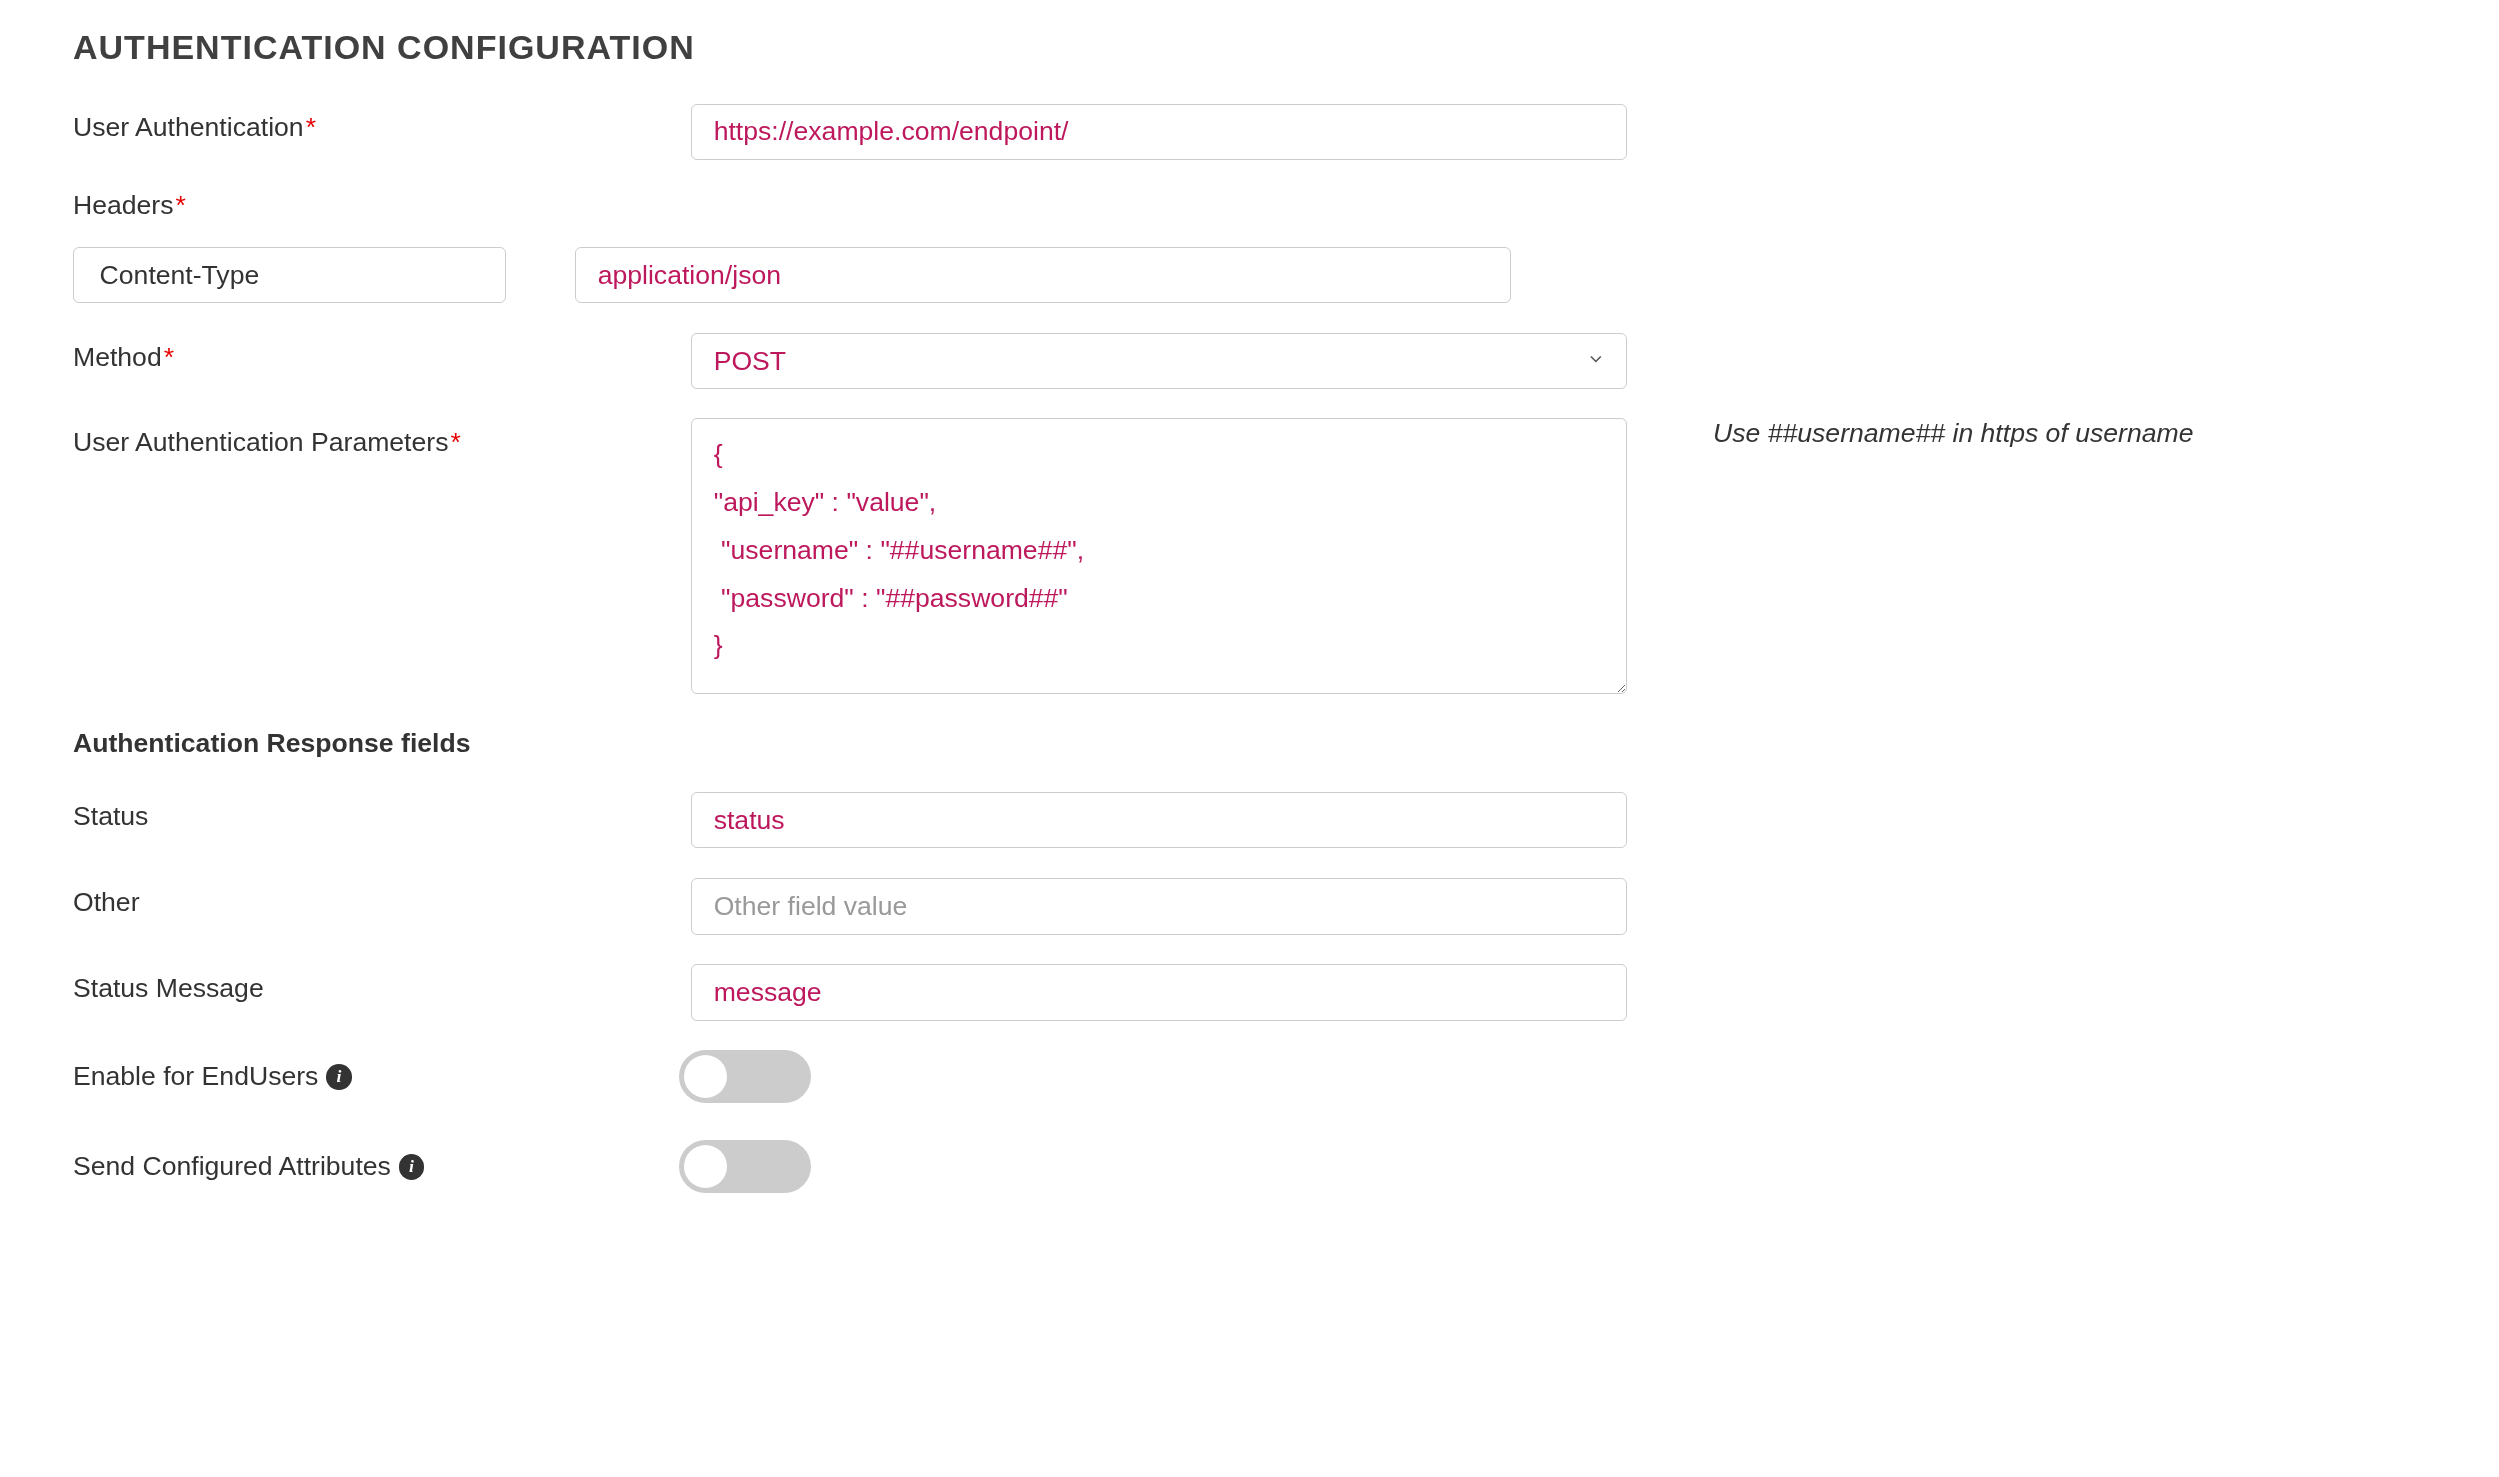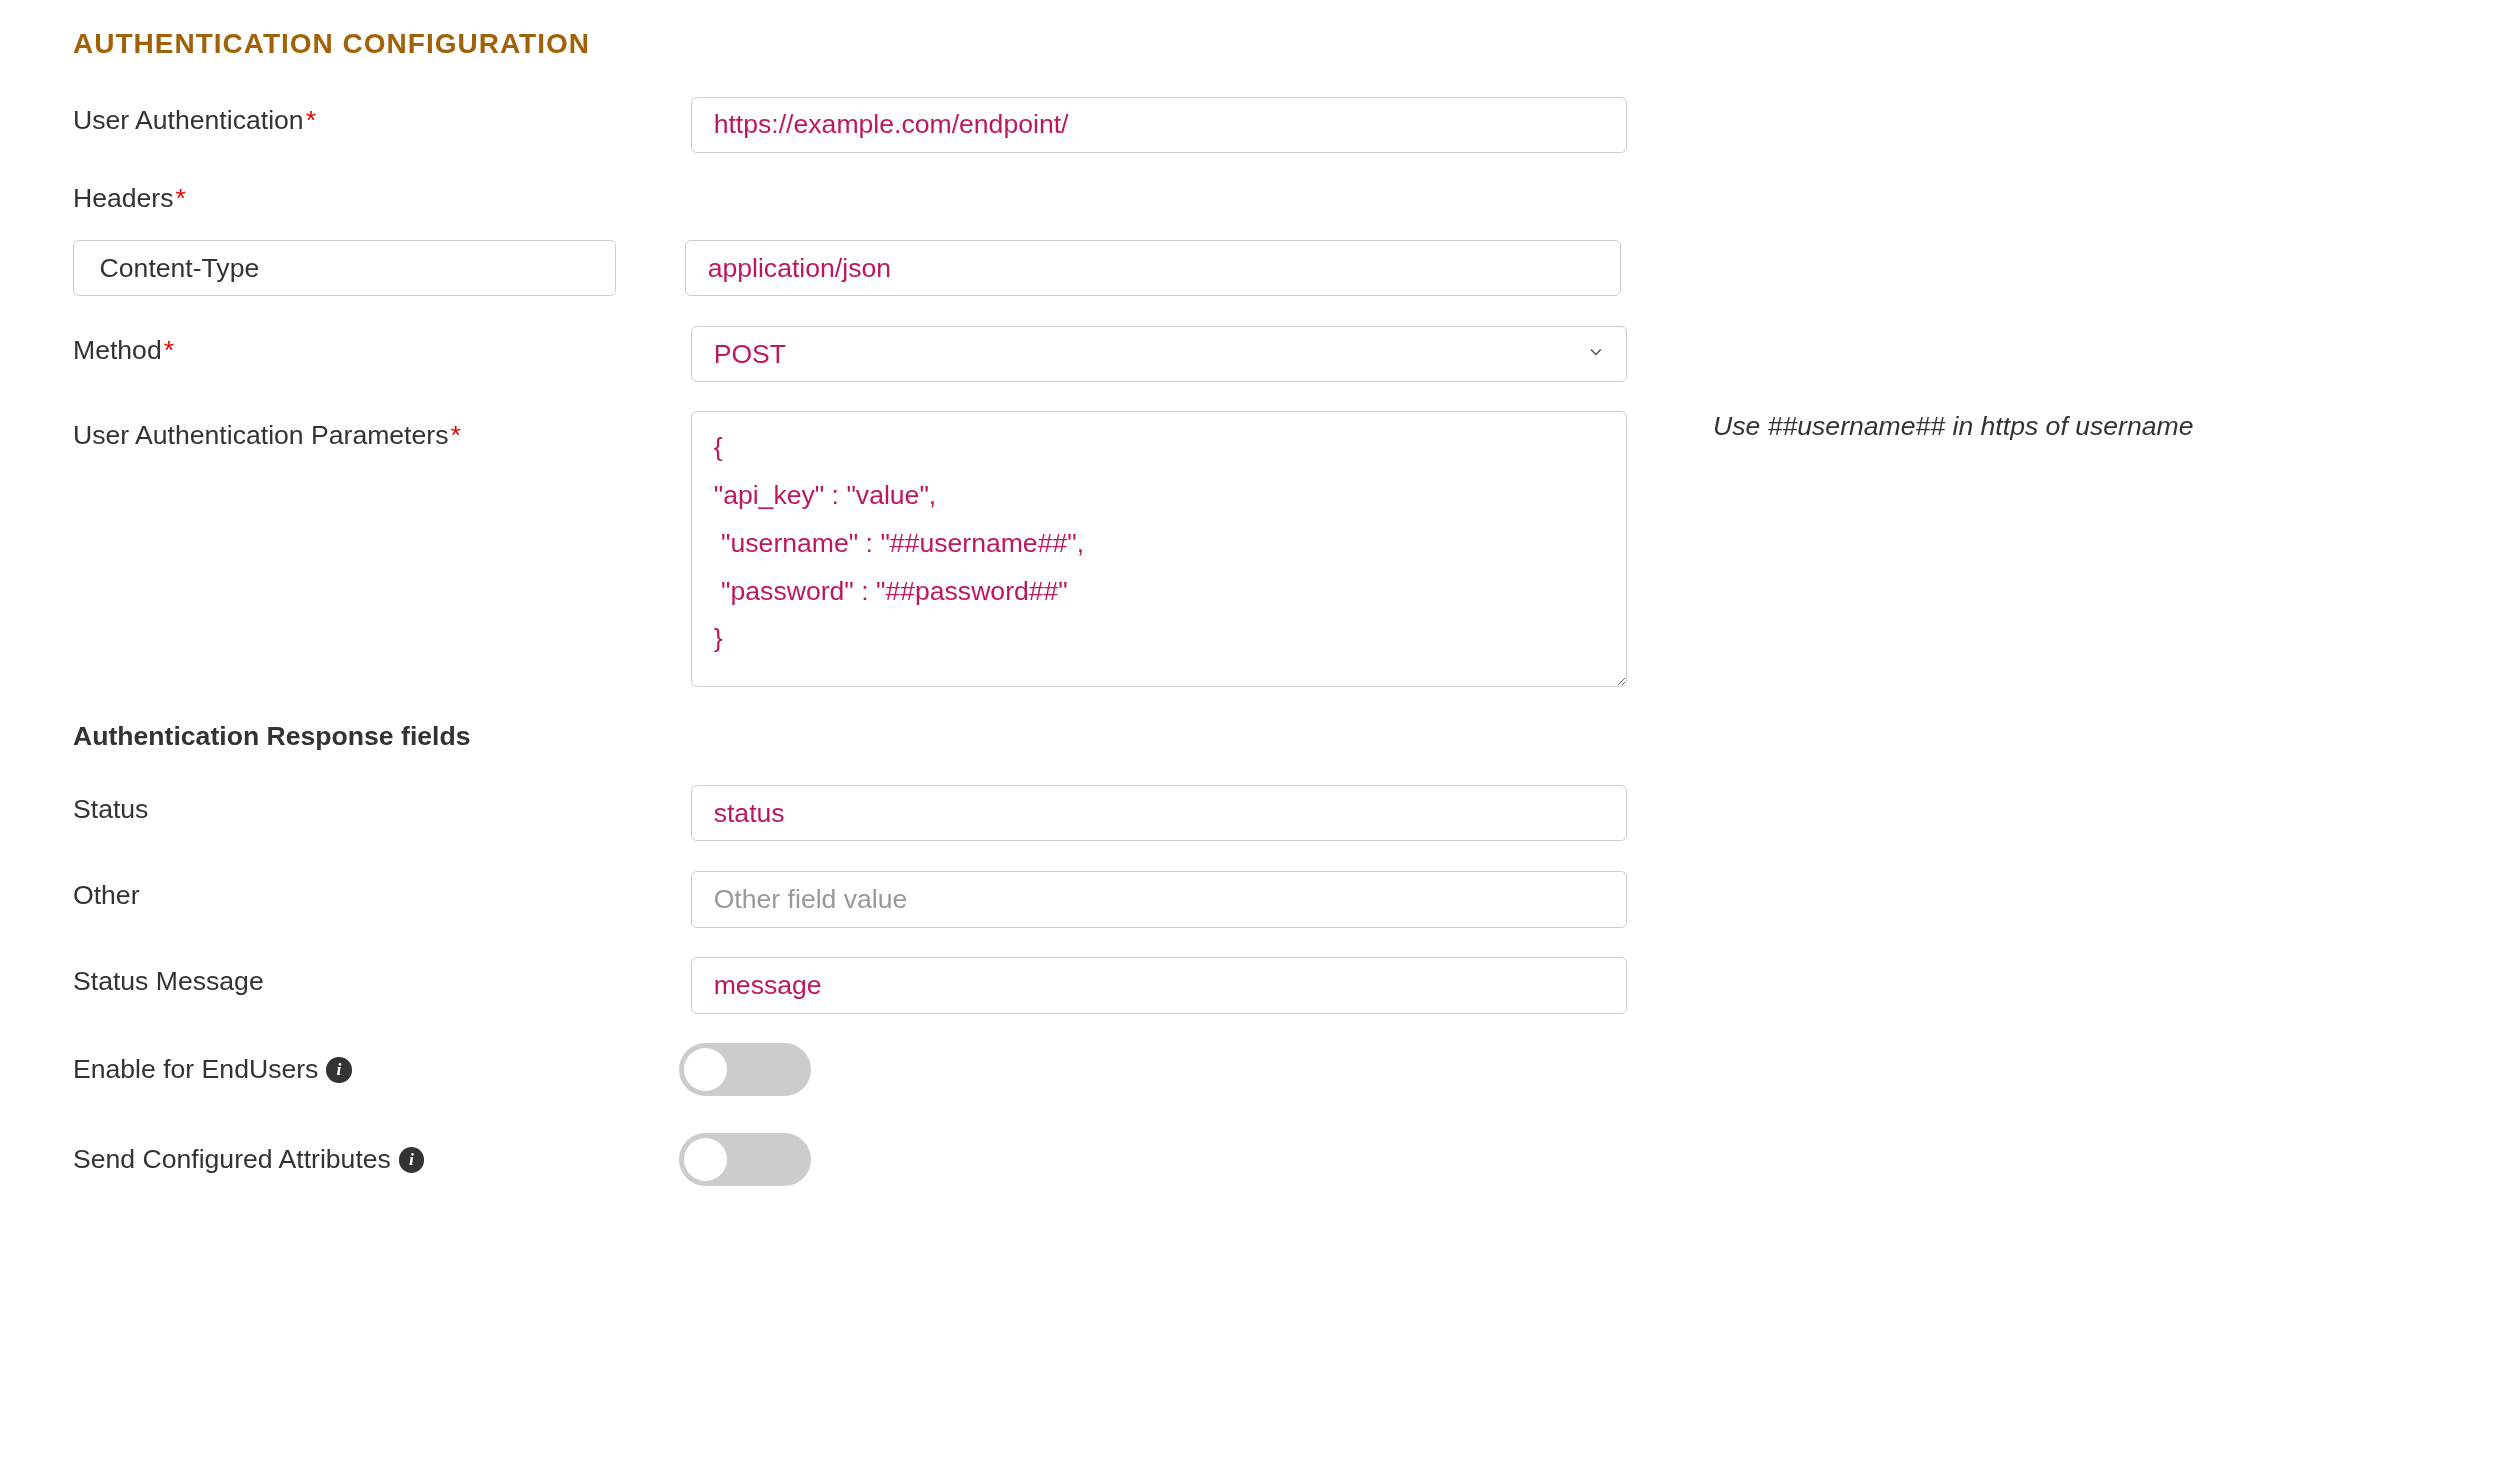--- a/index.html
+++ b/index.html
@@ -8,24 +8,24 @@
     padding: 0;
     font-family: Arial, Helvetica, sans-serif;
     background: #ffffff;
     color: #333333;
   }
   .page {
     padding: 27.6px 73px;
     width: 2499px;
   }
   .section-title {
-    font-size: 28px;
+    font-size: 34px;
     font-weight: 700;
     letter-spacing: 1px;
-    color: #a16207;
+    color: #404040;
     margin-bottom: 37px;
     text-transform: uppercase;
   }
   .form-row {
     display: flex;
     align-items: flex-start;
     margin-bottom: 29.6px;
     gap: 12px;
   }
   .label-col {
@@ -107,21 +107,21 @@
     color: #333333;
     margin-bottom: 26px;
   }
   .headers-inputs-row {
     display: flex;
     align-items: center;
     gap: 0;
     margin-bottom: 29.6px;
   }
   .header-key-input {
-    width: 543px;
+    width: 433px;
     font-size: 26.6px;
     border: 1px solid #cccccc;
     border-radius: 5.9px;
     padding: 11.8px 25.6px;
     font-family: inherit;
     color: #333333;
     background: #ffffff;
     margin-right: 69px;
   }
   .subheading {

